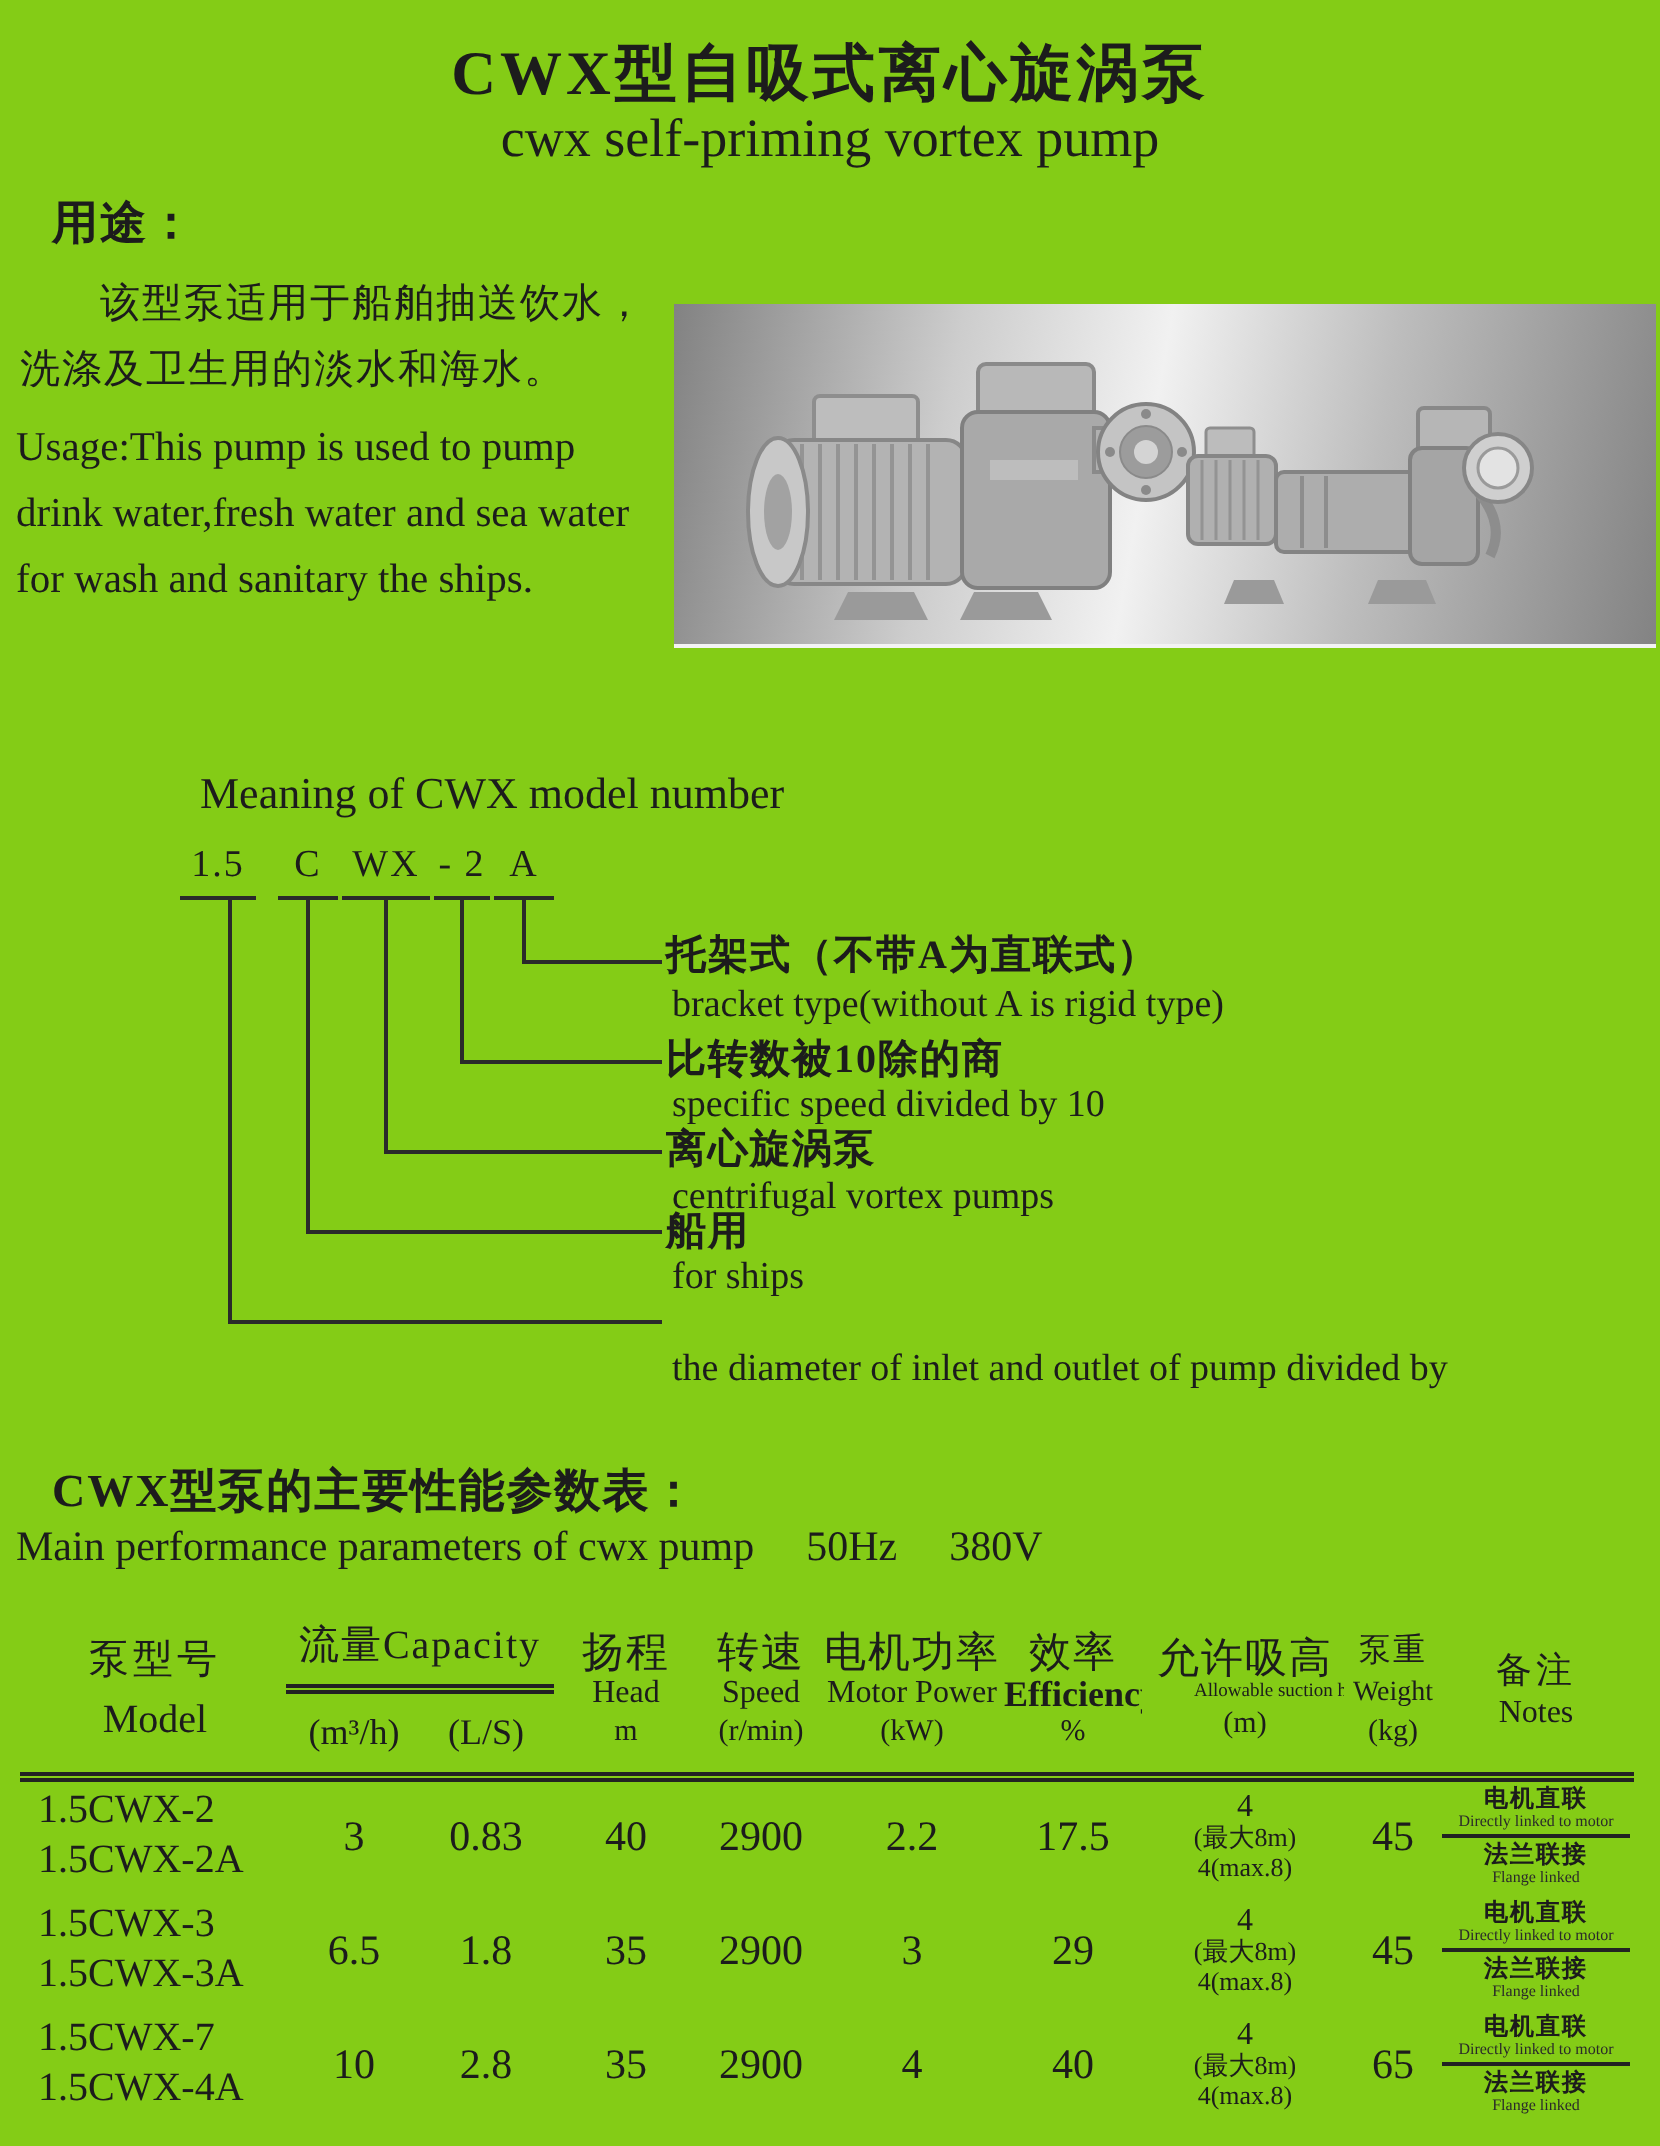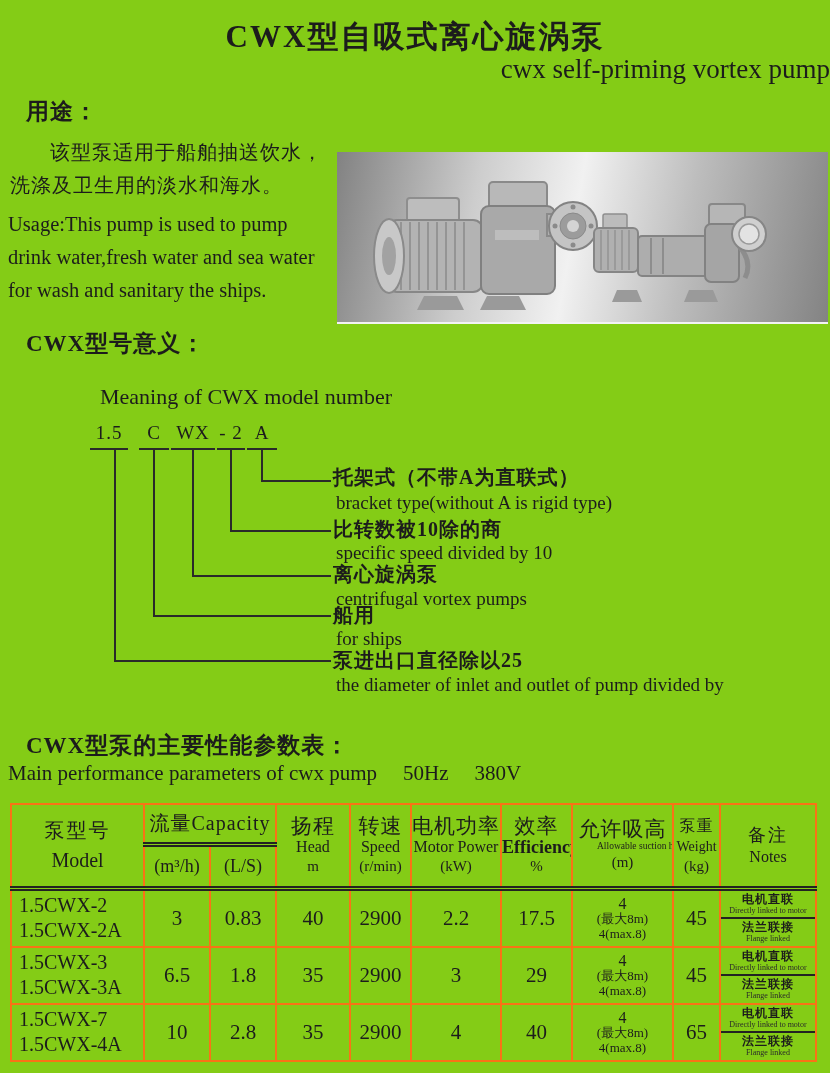--- a/index.html
+++ b/index.html
@@ -4,21 +4,21 @@
 <style>
   html,body{margin:0;padding:0;background:#e9e9e9;}
   #page{
     position:relative;width:830px;height:1073px;margin:0 auto;
     background:#84cc16;color:#1c1c1c;overflow:hidden;
     font-family:"Liberation Serif","DejaVu Serif",serif;
   }
   .abs{position:absolute;}
   
   .title-cn{top:16px;left:0;width:100%;text-align:center;font-size:31px;font-weight:bold;letter-spacing:2px;}
-  .title-en{top:54px;left:0;width:100%;text-align:right;font-size:27px;}
+  .title-en{top:54px;left:0;width:100%;text-align:center;font-size:27px;}
   .sec-heading{font-size:23px;font-weight:bold;letter-spacing:1px;margin-left:16px;}
   
   .usage-cn{top:136px;left:10px;width:328px;font-size:20px;line-height:33px;letter-spacing:1px;}
   .usage-cn .indent{text-indent:2em;}
   .usage-en{top:208px;left:8px;width:332px;font-size:20.5px;line-height:33px;}
   
   .photo{
     top:152px;left:337px;width:491px;height:170px;
     background:linear-gradient(100deg,#828282 0%,#cdcdcd 28%,#f1f1f1 48%,#bdbdbd 70%,#838383 100%);
     border-bottom:2px solid #f3f3f3;
@@ -35,21 +35,21 @@
   .dlabel-en{position:absolute;left:336px;font-size:19px;white-space:nowrap;}
   
   .param-en{top:761px;left:8px;font-size:21px;}
   .param-en span{margin-right:26px;}
   
   table.params{
     position:absolute;top:803px;left:10px;width:805px;
     border-collapse:collapse;table-layout:fixed;
   }
   table.params td,table.params th{
-    border:2px solid #f97316;padding:0;text-align:center;vertical-align:middle;
+    border:2px solid #84cc16;padding:0;text-align:center;vertical-align:middle;
     font-weight:normal;overflow:hidden;
   }
   table.params thead th{border-bottom:5px double #222;}
   table.params thead tr.sub th{border-top:2px solid #22c55e;}
   .h-cn{font-size:21px;line-height:22px;letter-spacing:1px;}
   .h-en{font-size:16px;line-height:20px;}
   .h-unit{font-size:15px;line-height:19px;}
   .h-model-cn{font-size:20px;line-height:30px;letter-spacing:2px;}
   .h-model-en{font-size:20px;line-height:30px;}
   .h-cap{font-size:20px;line-height:36px;letter-spacing:1px;}
@@ -133,21 +133,20 @@
       <line x1="62" y1="44" x2="62" y2="80" stroke="#8d8d8d" stroke-width="2"></line>
       <line x1="74" y1="44" x2="74" y2="80" stroke="#8d8d8d" stroke-width="2"></line>
       <rect x="120" y="10" width="36" height="28" rx="3" fill="#b6b6b6" stroke="#888888" stroke-width="2"></rect>
       <rect x="116" y="30" width="34" height="58" rx="6" fill="#a5a5a5" stroke="#828282" stroke-width="2"></rect>
       <path d="M150,52 q14,16 6,32" fill="none" stroke="#8d8d8d" stroke-width="5"></path>
       <circle cx="160" cy="40" r="17" fill="#cfcfcf" stroke="#868686" stroke-width="2"></circle>
       <circle cx="160" cy="40" r="10" fill="#e3e3e3" stroke="#9a9a9a" stroke-width="1.5"></circle>
     </svg>
   </div>
 
-  <div class="abs sec-heading" style="top:328px;left:10px;">CWX型号意义：</div>
   <div class="abs sub-heading">Meaning of CWX model number</div>
 
   <span class="token" style="left:90px;width:38px;">1.5</span>
   <span class="token" style="left:139px;width:30px;">C</span>
   <span class="token" style="left:171px;width:44px;">WX</span>
   <span class="token" style="left:217px;width:28px;">- 2</span>
   <span class="token" style="left:247px;width:30px;">A</span>
 
   <div class="vline" style="left:114px;top:450px;height:212px;"></div>
   <div class="vline" style="left:153px;top:450px;height:167px;"></div>
@@ -162,21 +161,20 @@
   <div class="hline" style="left:114px;top:660px;width:217px;"></div>
 
   <div class="dlabel-cn" style="top:464px;">托架式（不带A为直联式）</div>
   <div class="dlabel-en" style="top:492px;">bracket type(without  A is rigid type)</div>
   <div class="dlabel-cn" style="top:516px;">比转数被10除的商</div>
   <div class="dlabel-en" style="top:542px;">specific speed divided by 10</div>
   <div class="dlabel-cn" style="top:561px;">离心旋涡泵</div>
   <div class="dlabel-en" style="top:588px;">centrifugal vortex pumps</div>
   <div class="dlabel-cn" style="top:602px;">船用</div>
   <div class="dlabel-en" style="top:628px;">for ships</div>
-  <div class="dlabel-cn" style="top:647px;">泵进出口直径除以25</div>
   <div class="dlabel-en" style="top:674px;">the diameter of inlet and outlet of pump divided by</div>
 
   <div class="abs sec-heading" style="top:730px;left:10px;">CWX型泵的主要性能参数表：</div>
   <div class="abs param-en">
     <span>Main performance parameters of cwx pump</span><span>50Hz</span><span>380V</span>
   </div>
 
   <table class="params">
     <colgroup>
       <col style="width:133px">

